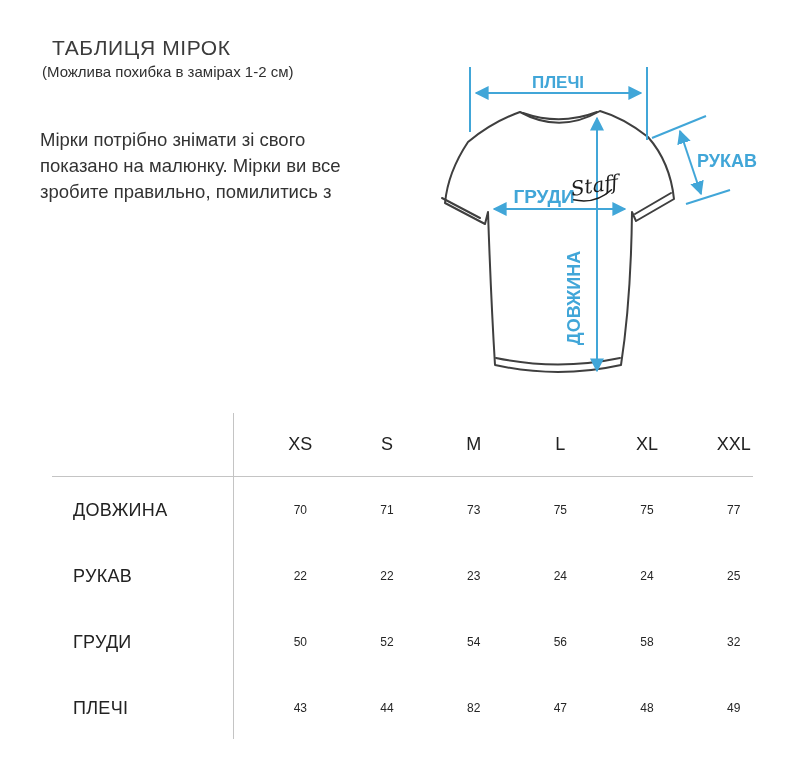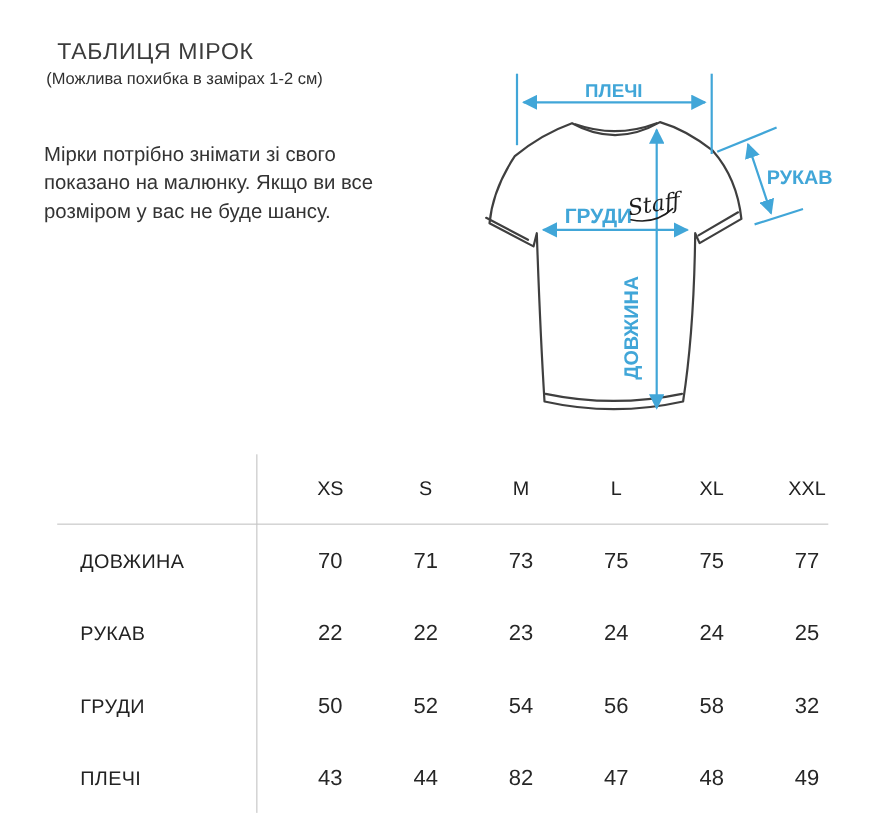--- a/index.html
+++ b/index.html
@@ -61,36 +61,36 @@
     display:grid;
     grid-template-columns:181px repeat(6,1fr);
     align-items:center;
     gap:48px;
   }
   .trow.head{height:64px;border-bottom:1px solid var(--rule);}
   .trow.body{height:66px;}
   .tcell{
     text-align:center;font-size:18px;color:#222;
   }
-  .trow.body .tcell{font-size:20px;color:#262626;}
+  .trow.body .tcell{font-size:12px;color:#262626;}
   .tlabel{
     text-align:left;padding-left:21px;font-size:18px;color:#222;
     letter-spacing:.3px;
   }
 </style>
 </head>
 <body>
 
 <div class="title">ТАБЛИЦЯ МІРОК</div>
 <div class="subtitle">(Можлива похибка в замірах 1-2 см)</div>
 
 <div class="instructions">
   <div class="line">Мірки потрібно знімати зі свого</div>
-  <div class="line">показано на малюнку. Якщо ви все</div>
-  <div class="line">розміром у вас не буде шансу.</div>
+  <div class="line">показано на малюнку. Мірки ви все</div>
+  <div class="line">зробите правильно, помилитись з</div>
 </div>
 
 <div class="diagram">
   <svg viewBox="0 0 360 390">
     <defs>
       <marker id="ah" viewBox="0 0 10 10" refX="9" refY="5" markerWidth="7" markerHeight="7" orient="auto-start-reverse">
         <path d="M0,0 L10,5 L0,10 z" class="mfill"></path>
       </marker>
     </defs>
 

